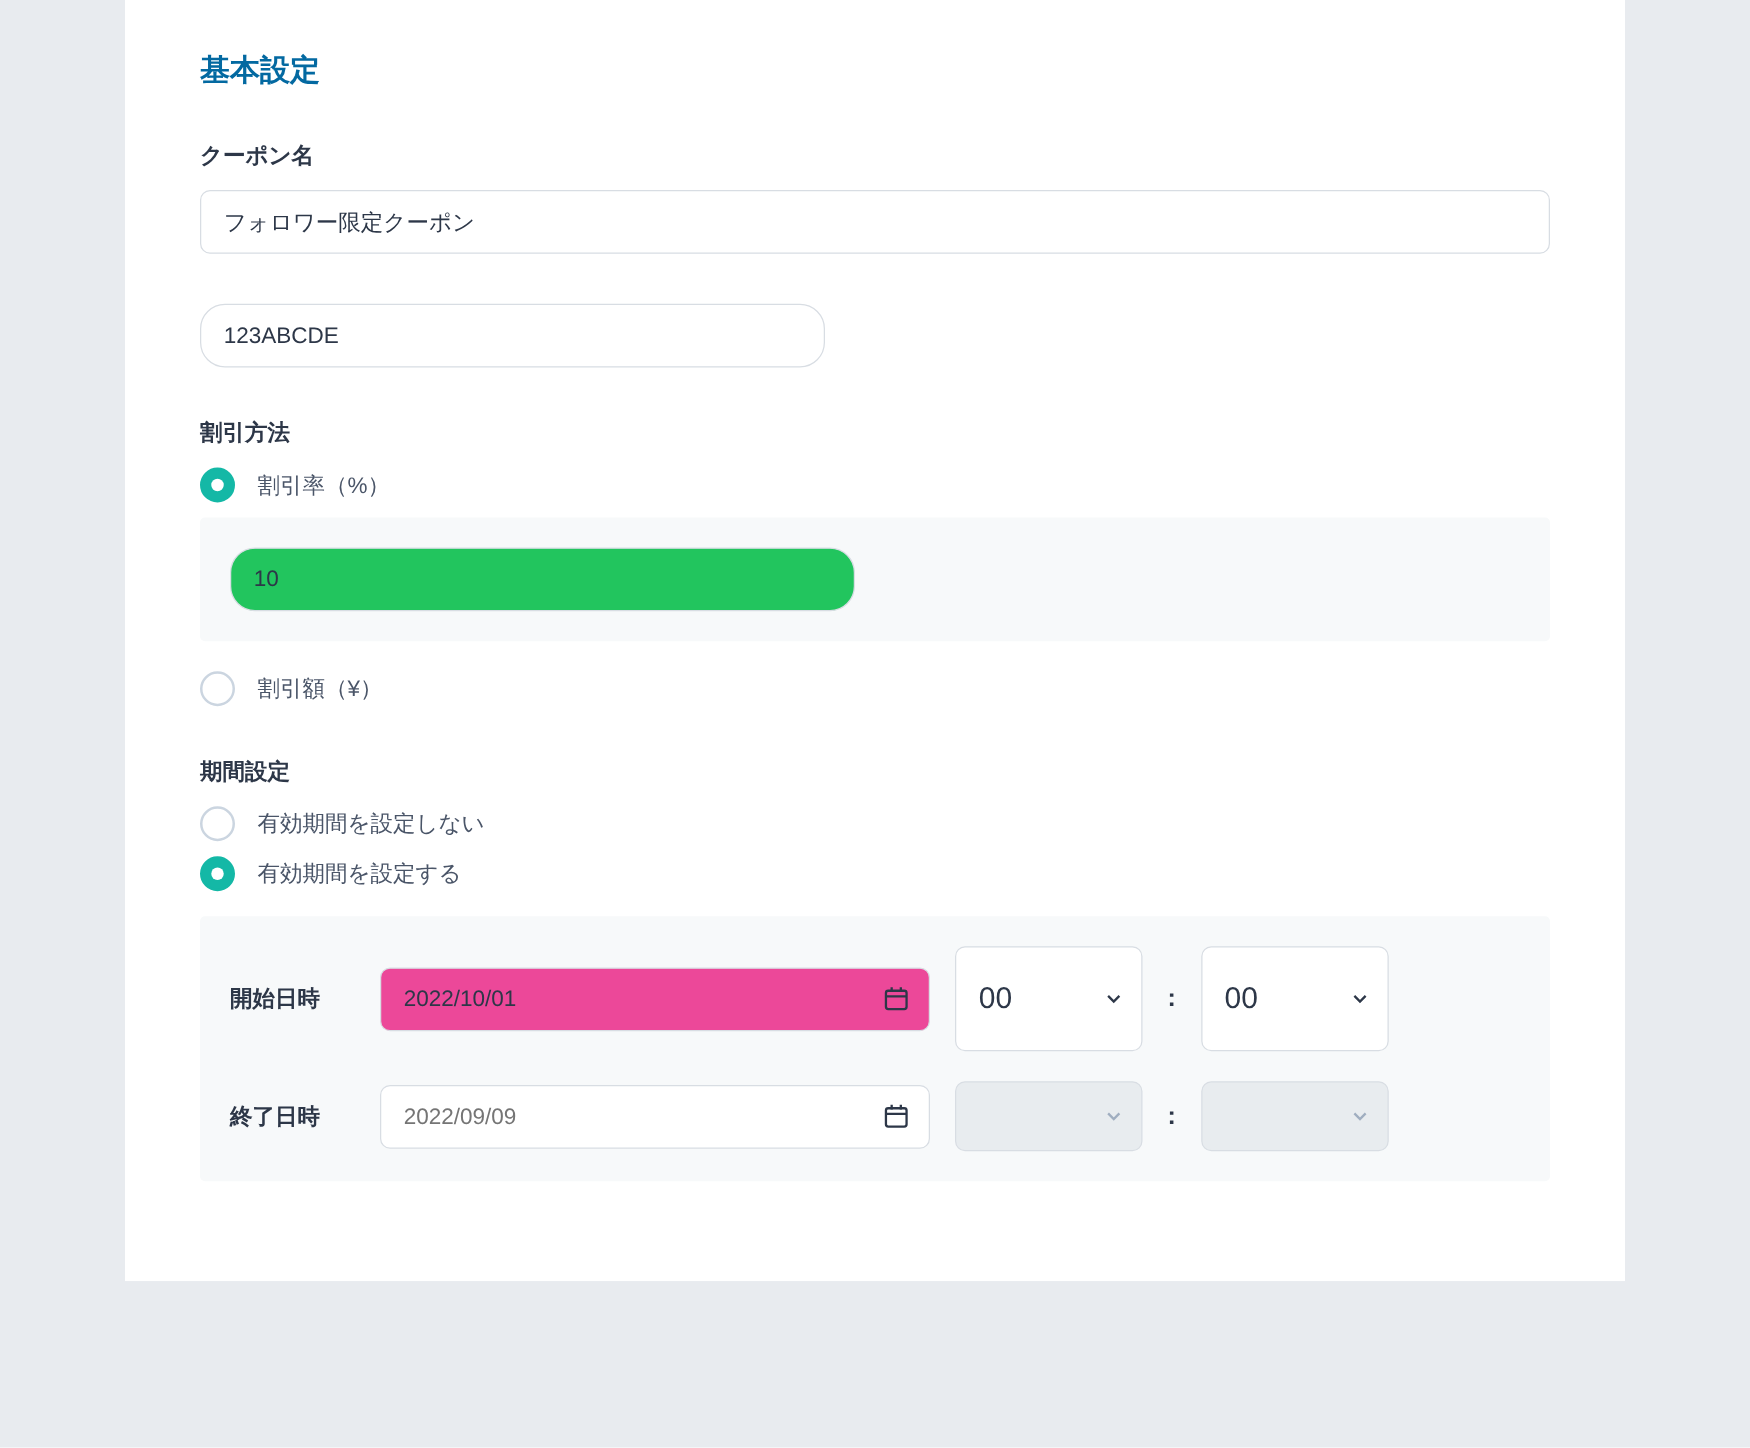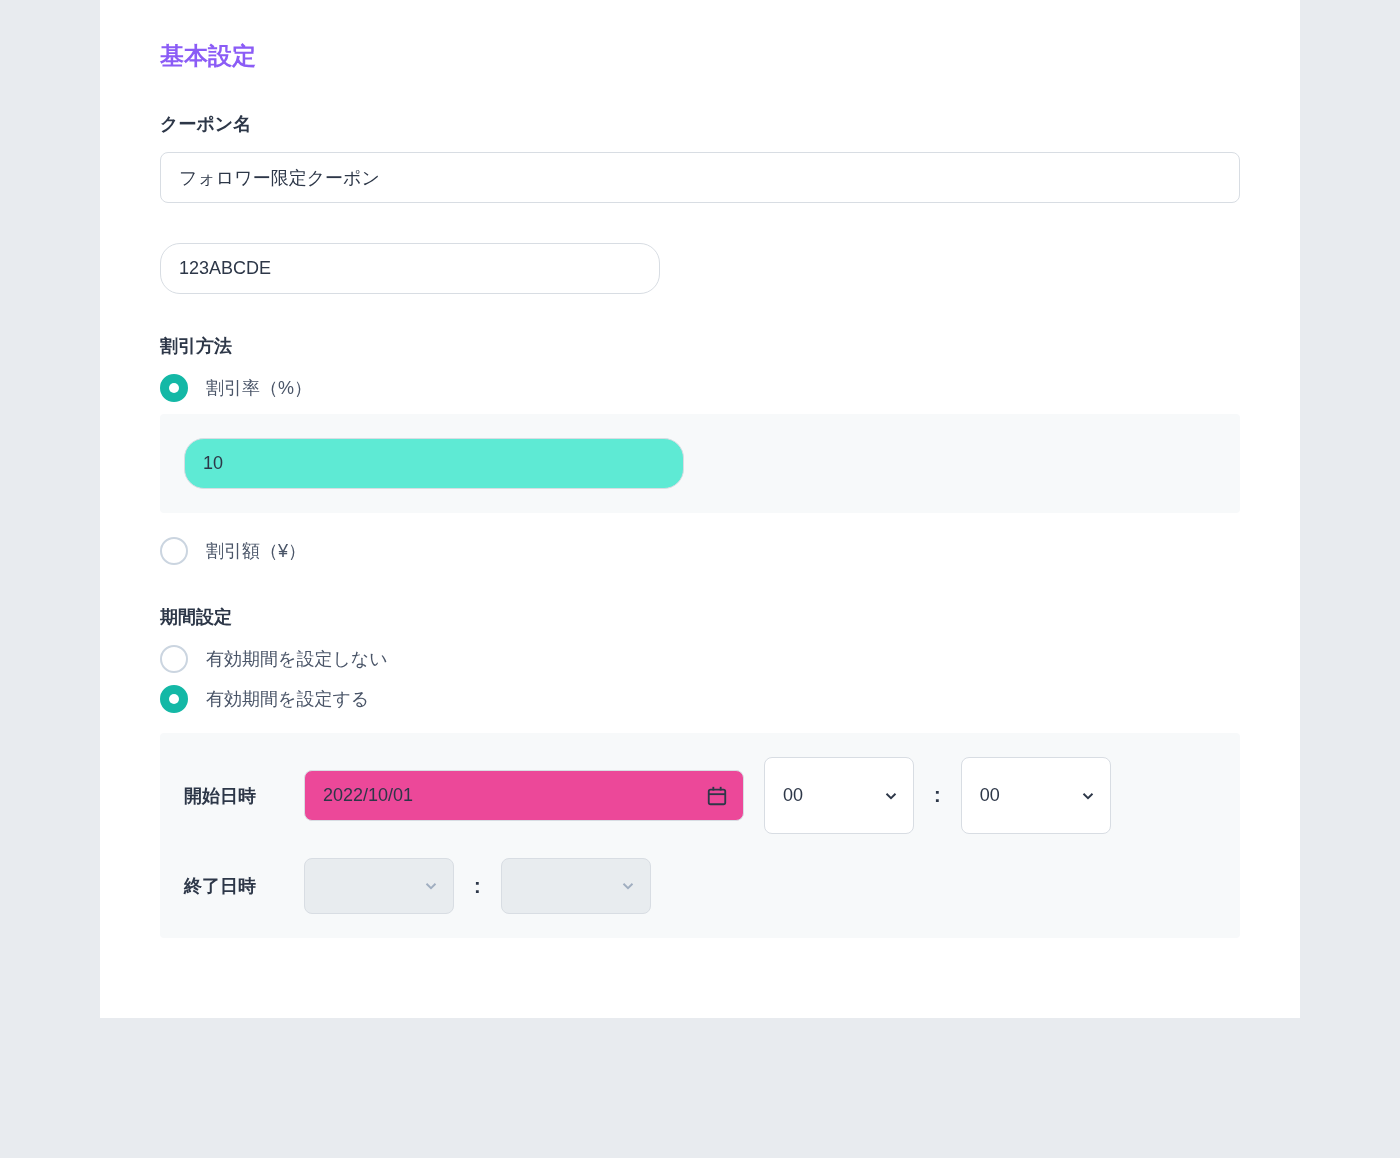--- a/index.html
+++ b/index.html
@@ -15,21 +15,21 @@
     }
     .container {
       max-width: 1200px;
       margin: 0 auto;
       background: #fff;
       padding: 40px 60px;
     }
     .section-title {
       font-size: 24px;
       font-weight: 700;
-      color: #8b5cf6;
+      color: #0369a1;
       margin-bottom: 40px;
     }
     .field-group {
       margin-bottom: 40px;
     }
     .field-label {
       font-size: 18px;
       font-weight: 700;
       color: #2d3748;
       margin-bottom: 16px;
@@ -82,21 +82,21 @@
       font-size: 18px;
       color: #4a5568;
     }
     .sub-panel {
       background: #f7f9fa;
       padding: 24px;
       border-radius: 4px;
       margin: 12px 0 24px 0;
     }
     .sub-panel .text-input {
-      background: #5eead4;
+      background: #22c55e;
     }
     .date-section {
       background: #f7f9fa;
       padding: 24px;
       border-radius: 4px;
       margin-top: 20px;
     }
     .date-row {
       display: flex;
       align-items: center;
@@ -139,21 +139,21 @@
       height: 22px;
       pointer-events: none;
     }
     .select-wrap {
       position: relative;
       flex: 0 0 150px;
     }
     .select-box {
       width: 100%;
       padding: 27px 18px;
-      font-size: 18px;
+      font-size: 24px;
       border: 1px solid #d8dde3;
       border-radius: 8px;
       background: #fff;
       color: #2d3748;
       outline: none;
       appearance: none;
       cursor: pointer;
     }
     .select-box.disabled {
       background: #e8ecef;
@@ -244,20 +244,29 @@
         <div class="select-wrap">
           <div class="select-box">00</div>
           <svg class="chevron-icon" viewBox="0 0 24 24" fill="none" stroke="#2d3748" stroke-width="2.5">
             <polyline points="6 9 12 15 18 9"></polyline>
           </svg>
         </div>
       </div>
 
       <div class="date-row">
         <span class="date-row-label">終了日時</span>
+        <div class="date-input-wrap">
+          <input type="text" class="date-input disabled" placeholder="2022/09/09" style="">
+          <svg class="calendar-icon" viewBox="0 0 24 24" fill="none" stroke="#2d3748" stroke-width="2">
+            <rect x="3" y="5" width="18" height="16" rx="2"></rect>
+            <line x1="3" y1="10" x2="21" y2="10"></line>
+            <line x1="8" y1="2" x2="8" y2="6"></line>
+            <line x1="16" y1="2" x2="16" y2="6"></line>
+          </svg>
+        </div>
         <div class="select-wrap">
           <div class="select-box disabled"></div>
           <svg class="chevron-icon" viewBox="0 0 24 24" fill="none" stroke="#a0aec0" stroke-width="2.5">
             <polyline points="6 9 12 15 18 9"></polyline>
           </svg>
         </div>
         <span class="colon">:</span>
         <div class="select-wrap">
           <div class="select-box disabled"></div>
           <svg class="chevron-icon" viewBox="0 0 24 24" fill="none" stroke="#a0aec0" stroke-width="2.5">

